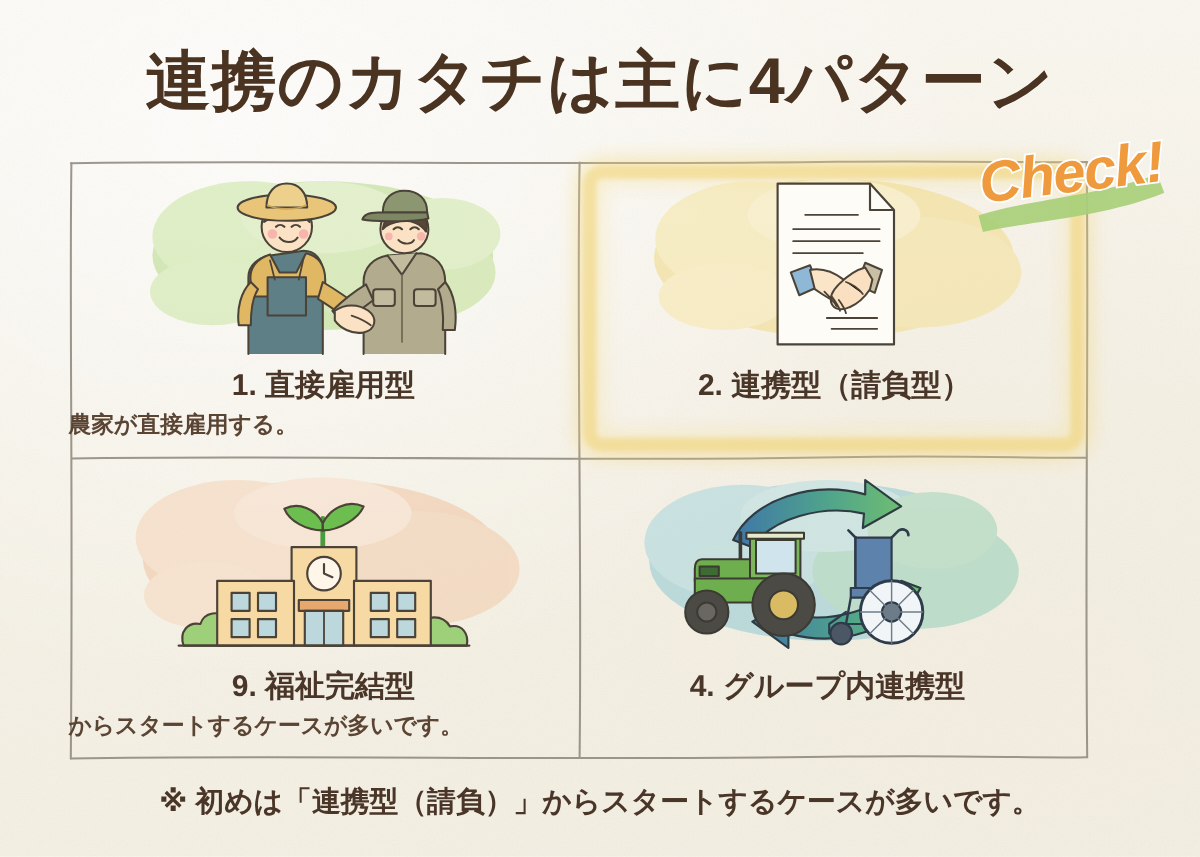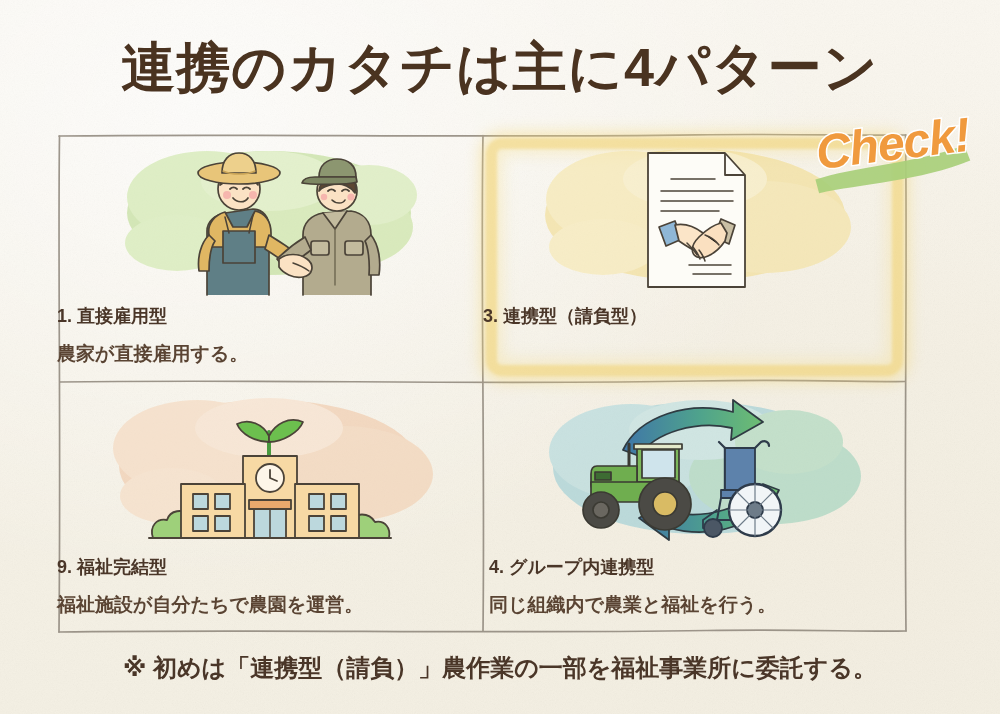--- a/index.html
+++ b/index.html
@@ -77,37 +77,37 @@
   }
 
   .panel {
     position: absolute;
     width: 425px;
     height: 250px;
   }
   .panel.p1 { left: 0;     top: 0; }
   .panel.p2 { left: 426px; top: 0; }
   .panel.p3 { left: 0;     top: 251px; }
-  .panel.p4 { left: 432px; top: 251px; }
+  .panel.p4 { left: 420px; top: 251px; }
 
   .art {
     position: absolute;
     left: 0; top: 2px;
     width: 425px;
     height: 170px;
   }
   .art svg { display: block; width: 100%; height: 100%; }
 
   .panel-heading {
     position: absolute;
     left: 0;
     top: 171px;
     width: 425px;
-    text-align: left;
-    font-size: 18px;
+    text-align: center;
+    font-size: 25px;
     font-weight: bold;
     color: #4a3628;
     white-space: nowrap;
   }
   .panel-sub {
     position: absolute;
     left: 0;
     top: 208px;
     width: 425px;
     text-align: left;
@@ -285,21 +285,21 @@
 
             <path d="M238,88 C230,90 222,96 216,102 C211,107 208,113 210,118 C212,123 219,124 225,121 C232,118 238,112 242,106 L244,98 Z" fill="#fae0c0"></path>
 
             <path d="M204,108 C208,112 212,116 214,120" stroke-width="1.5"></path>
             <path d="M210,112 C213,116 216,120 217,124" stroke-width="1.5"></path>
             <path d="M216,115 C219,119 221,122 222,126" stroke-width="1.5"></path>
             <path d="M222,100 C228,102 233,106 236,110" stroke-width="1.5"></path>
           </g>
         </svg>
       </div>
-      <div class="panel-heading">3. 連携型（請負型）</div>
+      <div class="panel-heading">2. 連携型（請負型）</div>
     </div>
 
     <div class="panel p3">
       <div class="art">
         <svg viewBox="0 0 425 170" aria-hidden="true">
 
           <g opacity="0.55">
             <ellipse cx="212" cy="80" rx="150" ry="66" fill="#f0c3a0"></ellipse>
             <ellipse cx="140" cy="62" rx="84" ry="48" fill="#f5d4b7"></ellipse>
             <ellipse cx="288" cy="88" rx="88" ry="48" fill="#f2cbaa"></ellipse>
@@ -338,21 +338,21 @@
             <rect x="252" y="108" width="15" height="15" fill="#bcd8dd"></rect>
             <rect x="274" y="108" width="15" height="15" fill="#bcd8dd"></rect>
             <rect x="252" y="130" width="15" height="15" fill="#bcd8dd"></rect>
             <rect x="274" y="130" width="15" height="15" fill="#bcd8dd"></rect>
 
             <path d="M92,152 L334,152" stroke-width="2"></path>
           </g>
         </svg>
       </div>
       <div class="panel-heading">9. 福祉完結型</div>
-      <div class="panel-sub">福祉施設が自分たちで農園を運営。</div>
+      <div class="panel-sub">からスタートするケースが多いです。</div>
     </div>
 
     <div class="panel p4">
       <div class="art">
         <svg viewBox="0 0 425 170" aria-hidden="true">
           <defs>
             <linearGradient id="arrowgrad" x1="0" y1="0" x2="1" y2="0">
               <stop offset="0%" stop-color="#3f76a8"></stop>
               <stop offset="55%" stop-color="#4fa38c"></stop>
               <stop offset="100%" stop-color="#6ebd72"></stop>
@@ -415,27 +415,26 @@
             <circle cx="266" cy="124" r="8" fill="#6e7c89"></circle>
             <g stroke="#6e7c89" stroke-width="1.2">
               <path d="M266,98 L266,150 M240,124 L292,124 M248,106 L284,142 M284,106 L248,142"></path>
             </g>
 
             <circle cx="224" cy="142" r="9" fill="#4b5765"></circle>
           </g>
         </svg>
       </div>
       <div class="panel-heading">4. グループ内連携型</div>
-      <div class="panel-sub">同じ組織内で農業と福祉を行う。</div>
     </div>
   </div>
 
   <div id="check-badge">
     <svg viewBox="0 0 172 86" aria-hidden="true">
 
       <path d="M6,66 C44,58 108,62 158,50 L162,66 C112,80 48,76 8,80 Z" fill="#a8cf7a" opacity="0.92"></path>
       <text x="10" y="56" font-family="'Liberation Sans','DejaVu Sans',sans-serif" font-size="48" font-weight="bold" font-style="italic" fill="#f09a3e" stroke="#ffffff" stroke-width="3" paint-order="stroke" letter-spacing="-1">Check!</text>
     </svg>
   </div>
 
-  <div id="footer-note">※ 初めは「連携型（請負）」農作業の一部を福祉事業所に委託する。</div>
+  <div id="footer-note">※ 初めは「連携型（請負）」からスタートするケースが多いです。</div>
 
 </div>
 
 </body></html>

